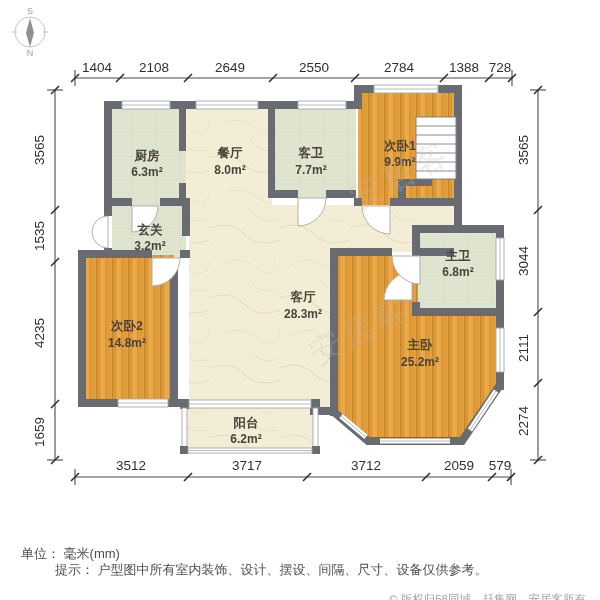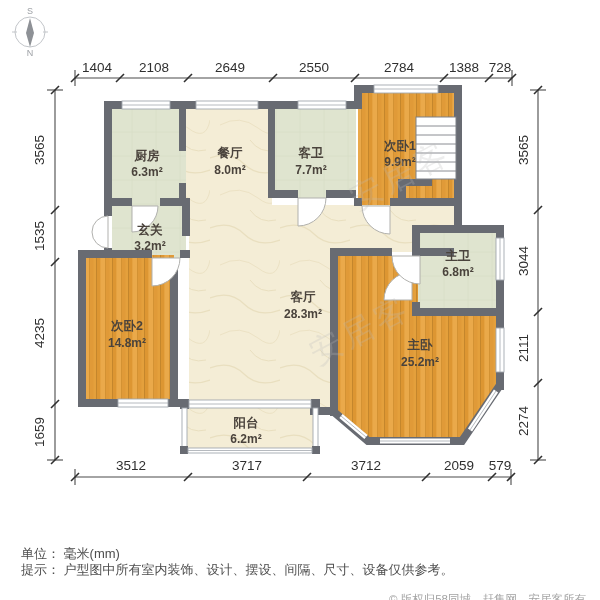--- a/index.html
+++ b/index.html
@@ -12,21 +12,21 @@
   .dim-line{stroke:#4a4a4a;stroke-width:1.1;}
   .tick{stroke:#2f2f2f;stroke-width:1.6;}
   .wall{fill:#686b72;}
   .win{fill:#ffffff;stroke:#a3a8af;stroke-width:0.9;}
   .winline{stroke:#a3a8af;stroke-width:0.8;}
   .door{fill:#ffffff;stroke:#b1b1ae;stroke-width:1;}
   .compass-txt{font-size:9px;fill:#9da0a5;text-anchor:middle;}
   .wm{font-size:32px;fill:#bcbcbc;opacity:0.25;text-anchor:middle;letter-spacing:4px;}
   .footer{position:absolute;left:21px;color:#4d4d4d;font-size:13px;line-height:15px;}
   #footer-unit{top:546px;}
-  #footer-tip1{top:562px;}
+  #footer-tip1{top:562px;margin-left:34px;}
   #footer-tip2{top:577px;}
   #copyright{position:absolute;right:14px;top:592px;color:#a3a3a3;font-size:11.5px;}
 </style>
 </head>
 <body>
 
 <div id="stage">
 <svg id="plan-svg" width="600" height="600" viewBox="0 0 600 600">
   <defs>
     <pattern id="wood" width="16" height="16" patternUnits="userSpaceOnUse">

